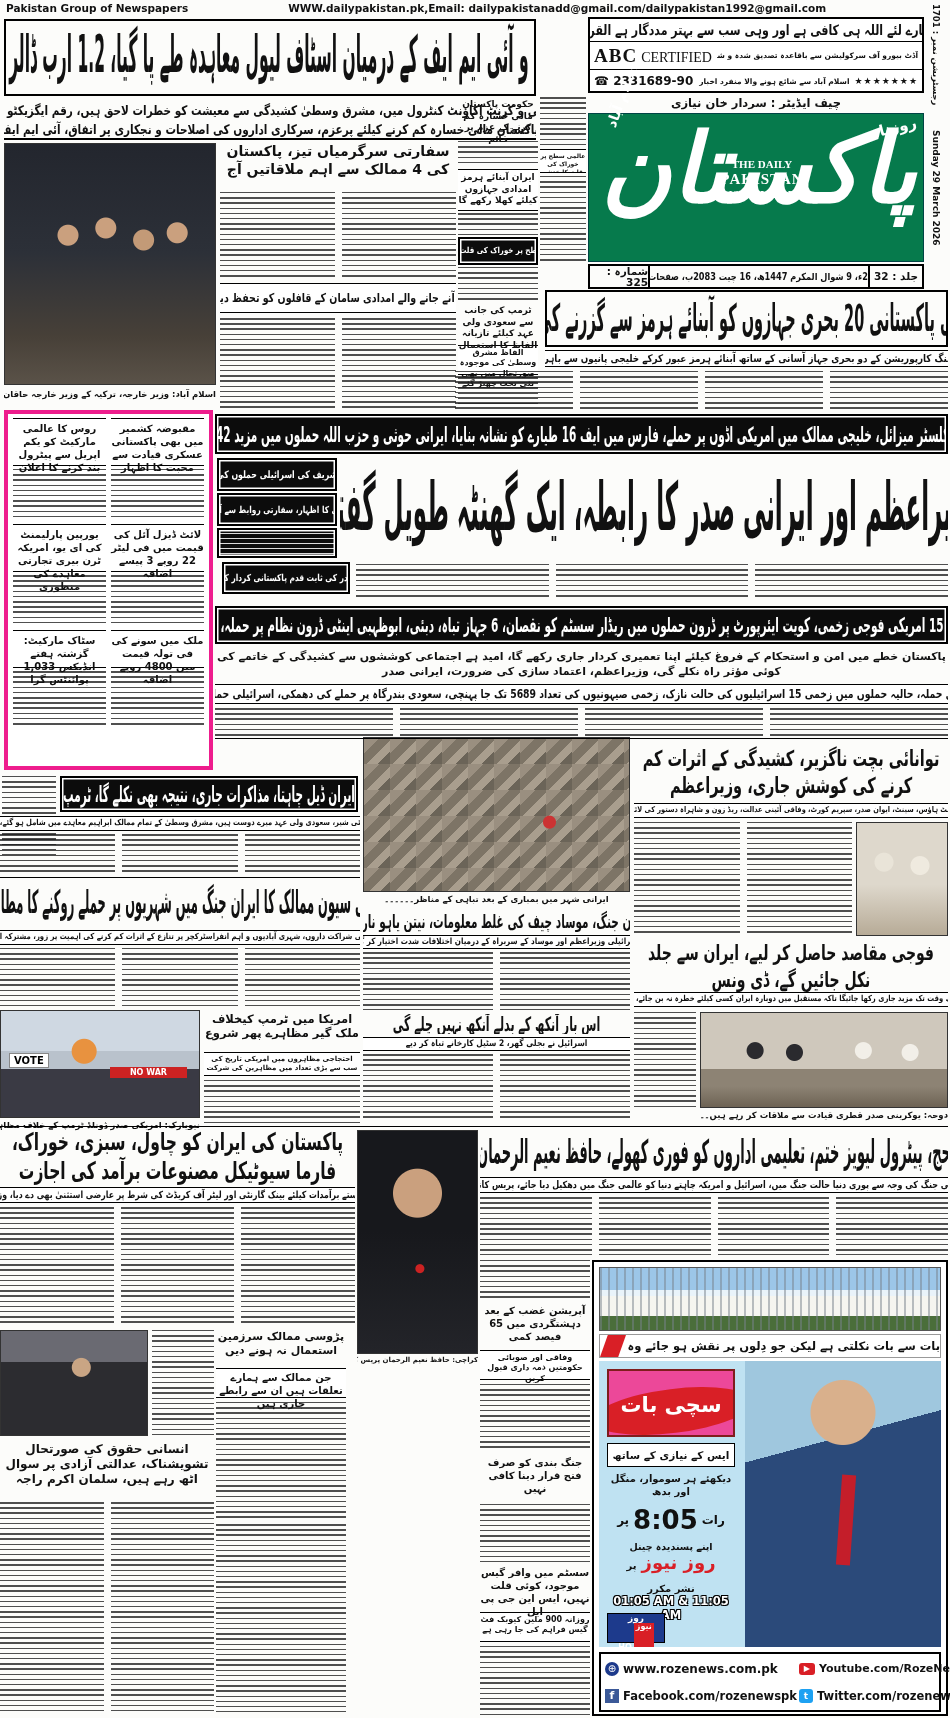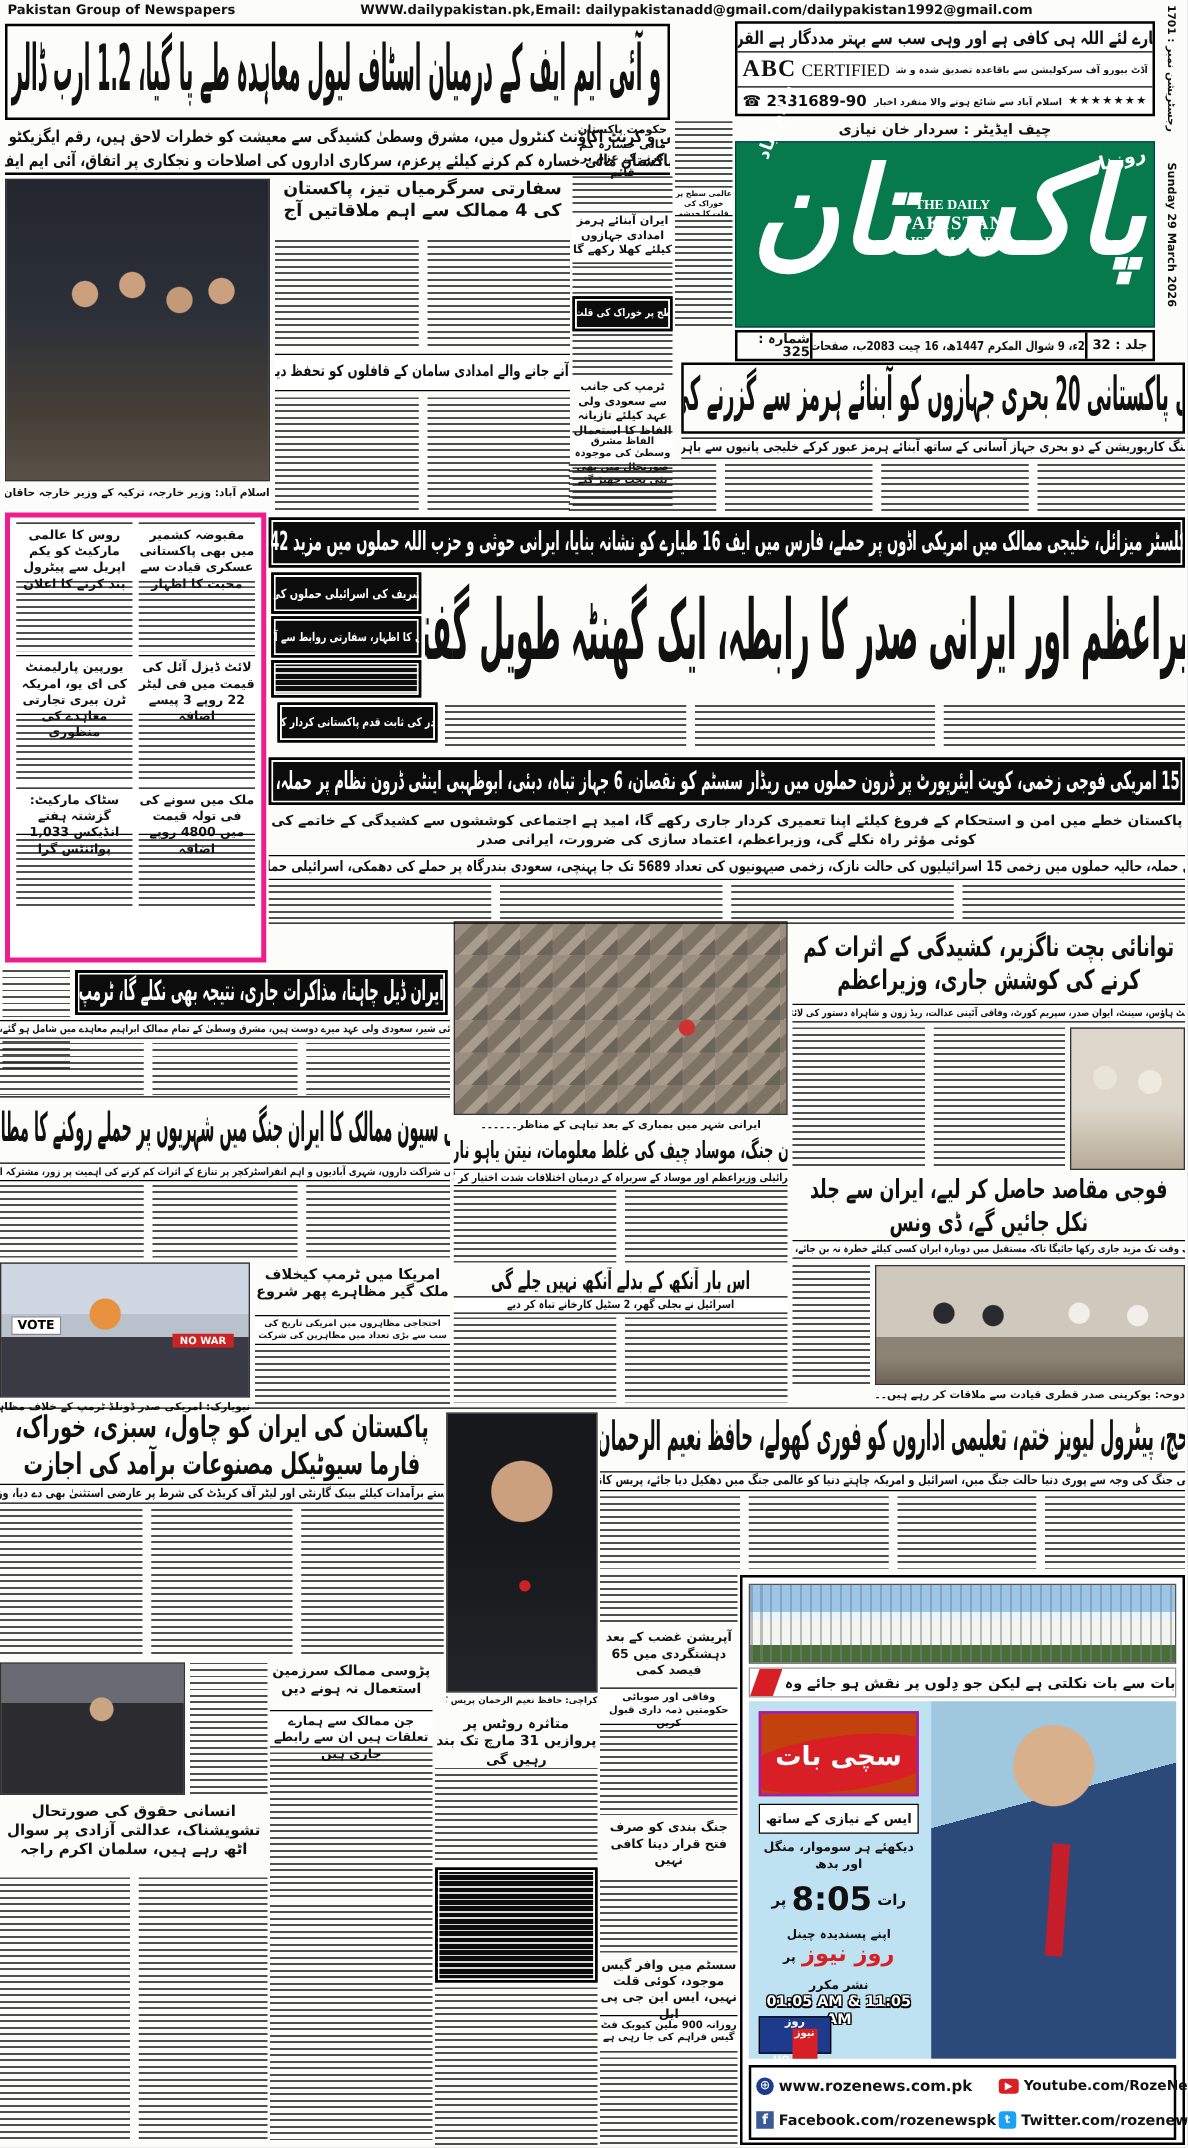--- a/index.html
+++ b/index.html
@@ -225,21 +225,21 @@
   </div>
   <div class="abs cols" style="left:0;top:948px;width:360px;height:58px;">
     <div class="tl"></div>
       <div class="tl"></div>
       <div class="tl"></div>
   </div>
 
   <div class="abs ph" style="left:0;top:1010px;width:200px;height:108px;border:1px solid #333;
        background-image:radial-gradient(circle 14px at 42% 38%,#e8923f 0 12px,transparent 13px),linear-gradient(180deg,#cfd8e2 0 38%,#b9c2cc 38% 55%,#3a3a44 55% 100%);">
     <span class="abs" style="left:8px;top:42px;background:#fff;color:#000;font-weight:bold;font-size:10px;padding:1px 4px;border:1px solid #888;">VOTE</span>
-    <span class="abs" style="right:12px;top:56px;background:#c22;color:#fff;font-weight:bold;font-size:8px;padding:1px 6px;">NO WAR</span>
+    <span class="abs" style="right:12px;top:56px;background:#c22;color:#fff;font-weight:bold;font-size:8px;padding:1px 20px;">NO WAR</span>
   </div>
   <div class="abs cap" style="left:0;top:1120px;width:200px;height:12px;">نیویارک: امریکی صدر ڈونلڈ ٹرمپ کے خلاف مظاہرہ کیا جا رہا ہے۔۔۔۔۔۔</div>
   <div class="abs wraphead" style="left:204px;top:1012px;width:156px;height:38px;font-size:11.5px;">امریکا میں ٹرمپ کیخلاف ملک گیر مظاہرے پھر شروع</div>
   <div class="abs hl itemhead" style="left:204px;top:1052px;width:156px;height:24px;font-size:7px;padding-top:2px;">احتجاجی مظاہروں میں امریکی تاریخ کی سب سے بڑی تعداد میں مظاہرین کی شرکت</div>
   <div class="abs tl" style="left:204px;top:1080px;width:156px;height:44px;"></div>
 
   <div class="abs ph" style="left:363px;top:737px;width:267px;height:155px;border:1px solid #333;
        background-image:radial-gradient(circle 8px at 70% 55%,#c33 0 6px,transparent 7px),linear-gradient(135deg,#9a8f80 0 30%,#7d7466 30% 55%,#a99e8e 55% 75%,#6b6458 75% 100%);background-size:100% 100%,26px 26px;"></div>
   <div class="abs cap" style="left:363px;top:894px;width:267px;height:12px;">ایرانی شہر میں بمباری کے بعد تباہی کے مناظر۔۔۔۔۔۔</div>
   <div class="abs fit" style="left:363px;top:910px;width:267px;height:22px;">
@@ -333,21 +333,21 @@
          background-image:repeating-linear-gradient(90deg,rgba(120,130,140,.5) 0 2px,transparent 2px 8px),linear-gradient(180deg,#9cc6e8 0 35%,#e9f3fa 35% 45%,#f5f5f0 45% 78%,#4a6e3a 78% 100%);"></div>
     <div class="abs" style="left:5px;top:72px;width:342px;height:24px;background:#fff;border:1px solid #999;display:flex;align-items:center;">
       <span class="b" style="flex:1;text-align:center;font-size:11.5px;white-space:nowrap;overflow:hidden;">بات سے بات نکلتی ہے لیکن جو دِلوں پر نقش ہو جائے وہ ہے</span>
       <span style="width:26px;height:100%;background:#d91f26;clip-path:polygon(100% 0,30% 0,0 100%,70% 100%);"></span>
     </div>
     <div class="abs" style="left:5px;top:99px;width:342px;height:286px;background:#bfe2f2;overflow:hidden;">
       <div class="abs" style="right:0;top:0;width:196px;height:286px;
            background-image:radial-gradient(circle 34px at 50% 18%,#d9b08c 0 32px,transparent 33px),linear-gradient(165deg,transparent 0 30%,#2b4a7a 30% 100%),linear-gradient(180deg,#9fc7de 0 100%);">
         <span style="position:absolute;left:48%;top:40%;width:14px;height:90px;background:#c41e2a;transform:rotate(4deg);"></span>
       </div>
-      <div class="abs" style="left:8px;top:8px;width:128px;height:68px;background:#c2410c;border:2px solid #a21caf;overflow:hidden;">
+      <div class="abs" style="left:8px;top:8px;width:128px;height:68px;background:#ec4899;border:2px solid #7f1d1d;overflow:hidden;">
         <span style="position:absolute;left:-16px;top:18px;width:160px;height:44px;background:#d91f26;border-radius:50%;transform:rotate(-7deg);"></span>
         <span class="abs b" style="left:0;top:22px;width:100%;text-align:center;color:#fff;font-size:21px;">سچی بات</span>
       </div>
       <div class="abs fit" style="left:8px;top:82px;width:128px;height:24px;background:#fff;border:1.5px solid #000;">
         <span class="b" style="font-size:10.5px;">ایس کے نیازی کے ساتھ</span>
       </div>
       <div class="abs wraphead" style="left:8px;top:112px;width:128px;height:28px;font-size:10px;">دیکھئے ہر سوموار، منگل اور بدھ</div>
       <div class="abs fit" style="left:8px;top:142px;width:128px;height:34px;gap:4px;">
         <span class="b" style="font-size:12px;">رات</span>
         <span class="b ltr" style="font-size:26px;">8:05</span>
@@ -401,24 +401,18 @@
     <div class="tl"></div>
       <div class="tl"></div>
   </div>
 
   <div class="abs" style="left:216px;top:1330px;width:130px;height:382px;">
     <div class="itemhead" style="height:38px;font-size:11px;">پڑوسی ممالک سرزمین استعمال نہ ہونے دیں</div>
     <div class="hl itemhead" style="height:26px;font-size:10px;padding-top:2px;">جن ممالک سے ہمارے تعلقات ہیں ان سے رابطے جاری ہیں</div>
     <div class="tl" style="height:118px;margin:4px 0;"></div>
     <div class="tl" style="height:188px;"></div>
   </div>
-  <div class="abs" style="left:348px;top:1372px;width:130px;height:340px;">
-    <div class="itemhead" style="height:38px;font-size:11px;">متاثرہ روٹس پر پروازیں 31 مارچ تک بند رہیں گی</div>
-    <div class="tl" style="height:76px;margin:4px 0;"></div>
-    <div class="tlw" style="height:88px;"></div>
-    <div class="tl" style="height:126px;margin-top:4px;"></div>
-  </div>
 
   <div class="abs" style="left:215px;top:738px;width:733px;height:0;border-top:1.5px solid #000;"></div>
   <div class="abs" style="left:0;top:877px;width:360px;height:0;border-top:1.5px solid #000;"></div>
   <div class="abs" style="left:0;top:1126px;width:948px;height:0;border-top:1.5px solid #000;"></div>
 
 </div>
 
 </body></html>

